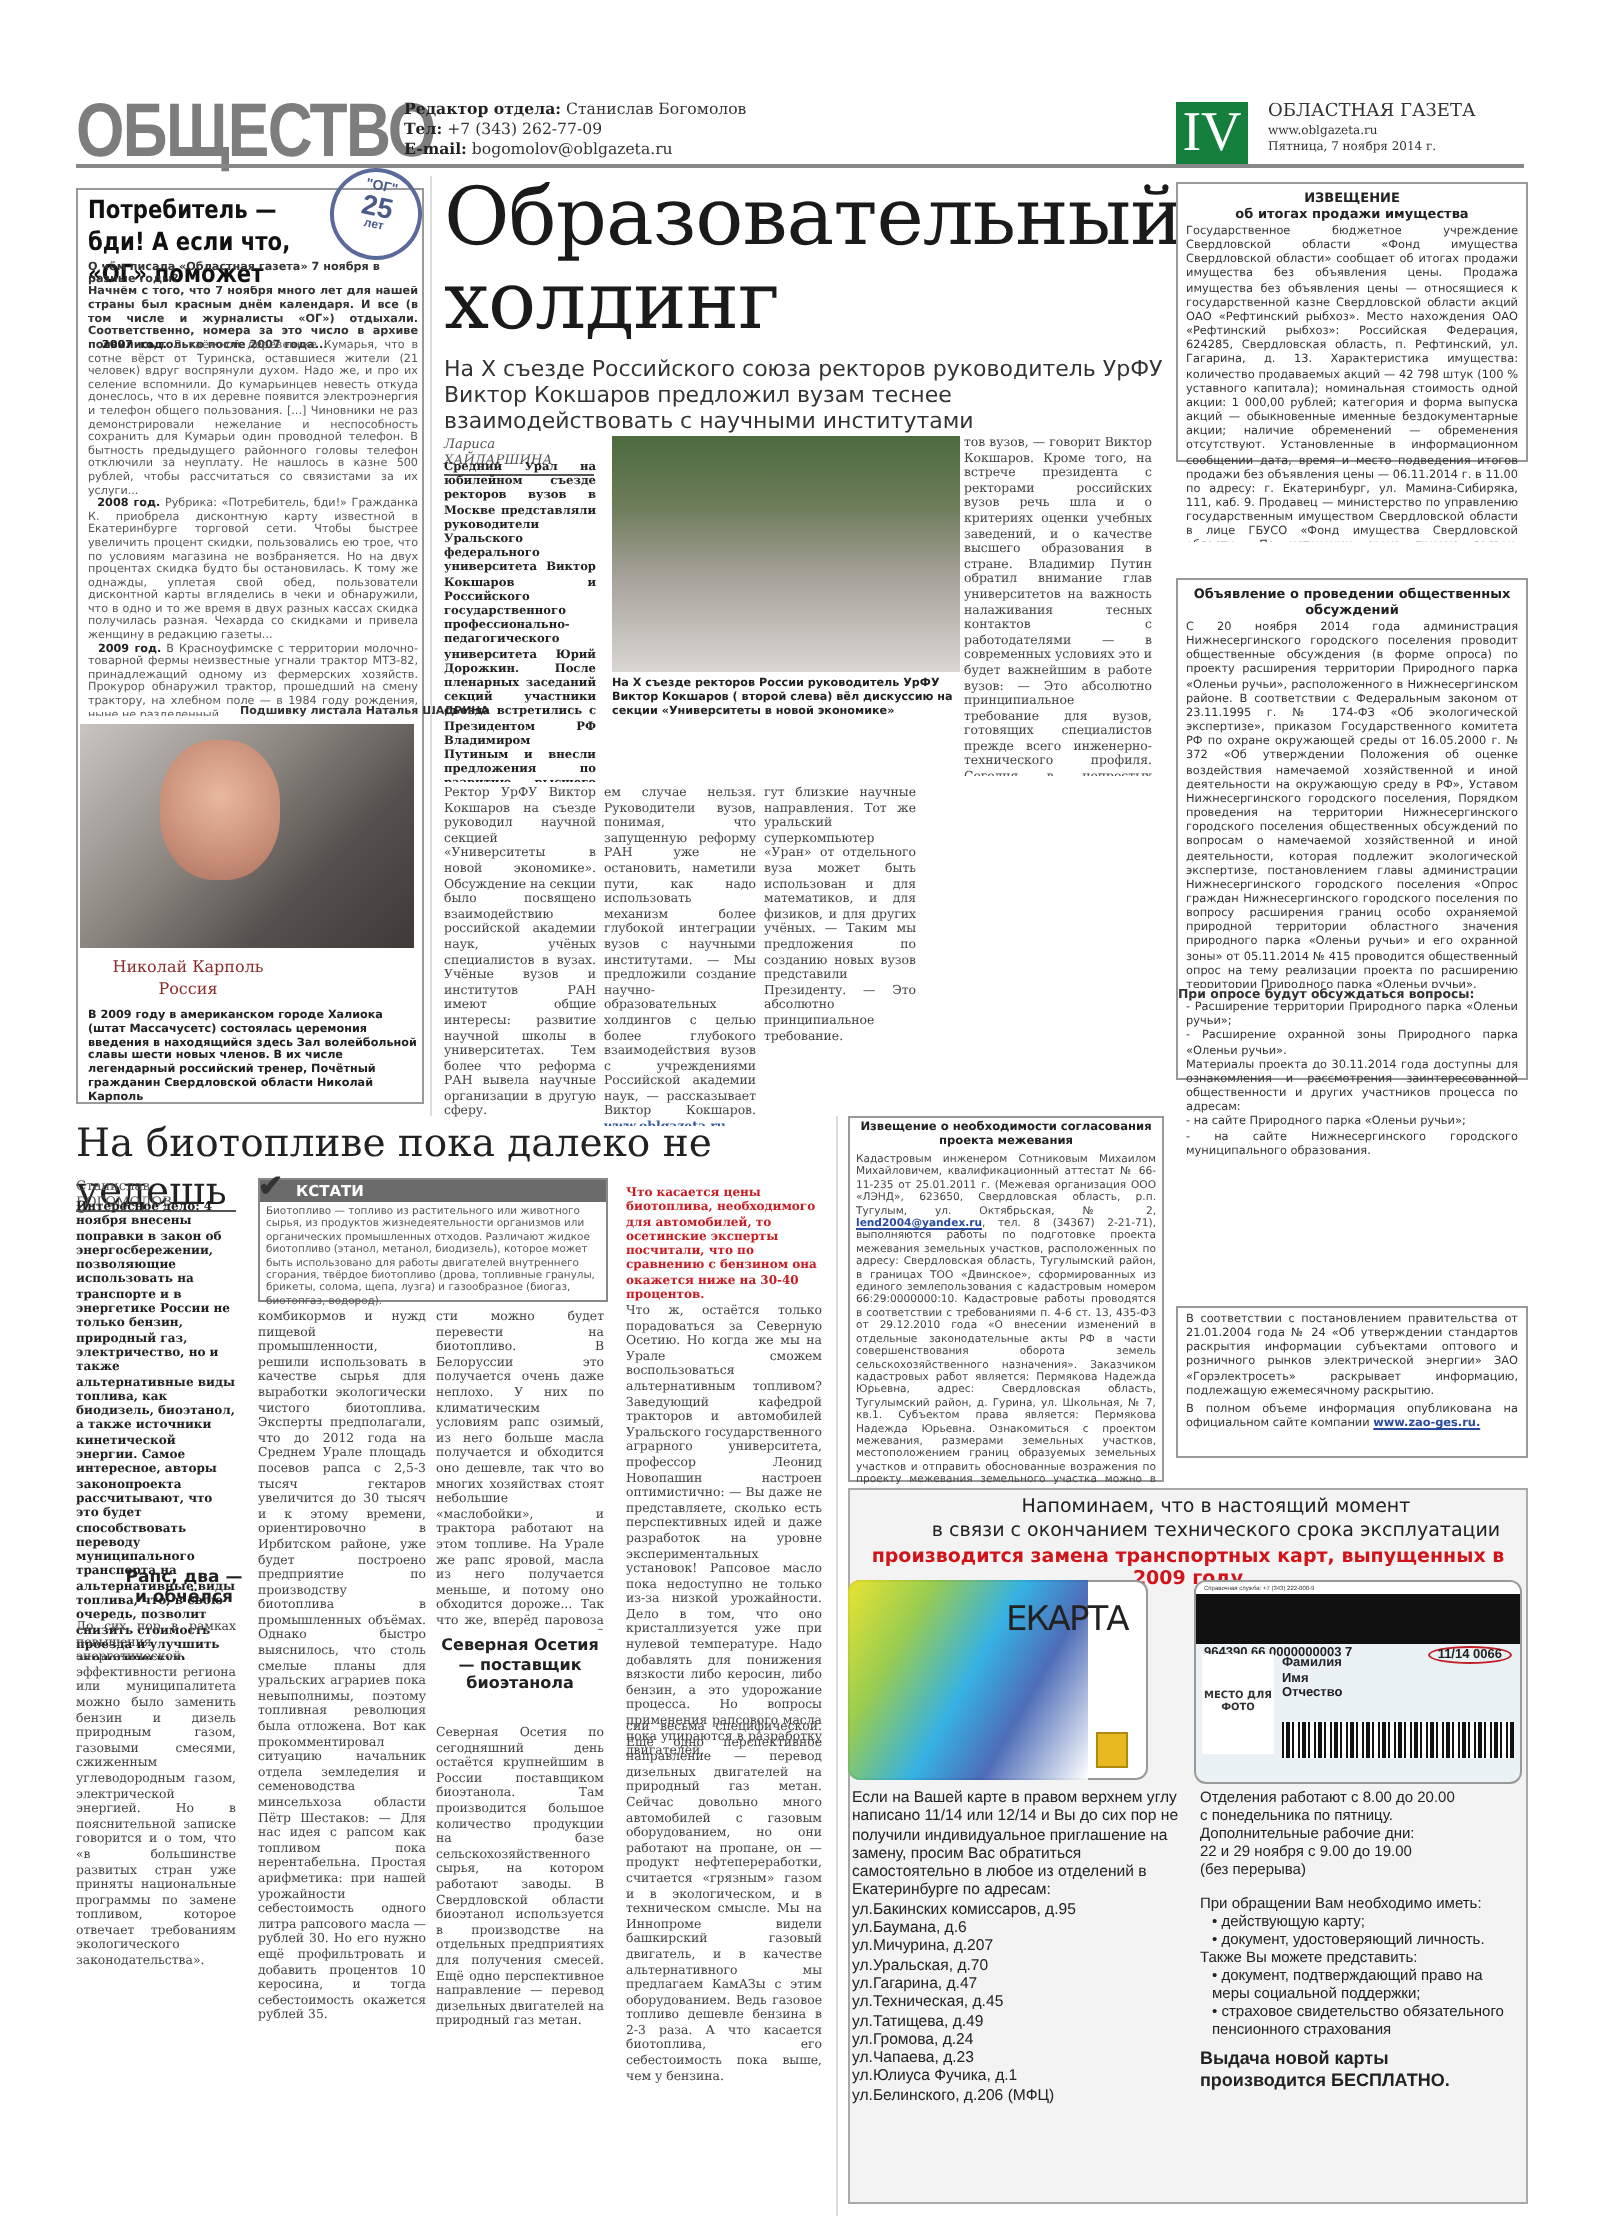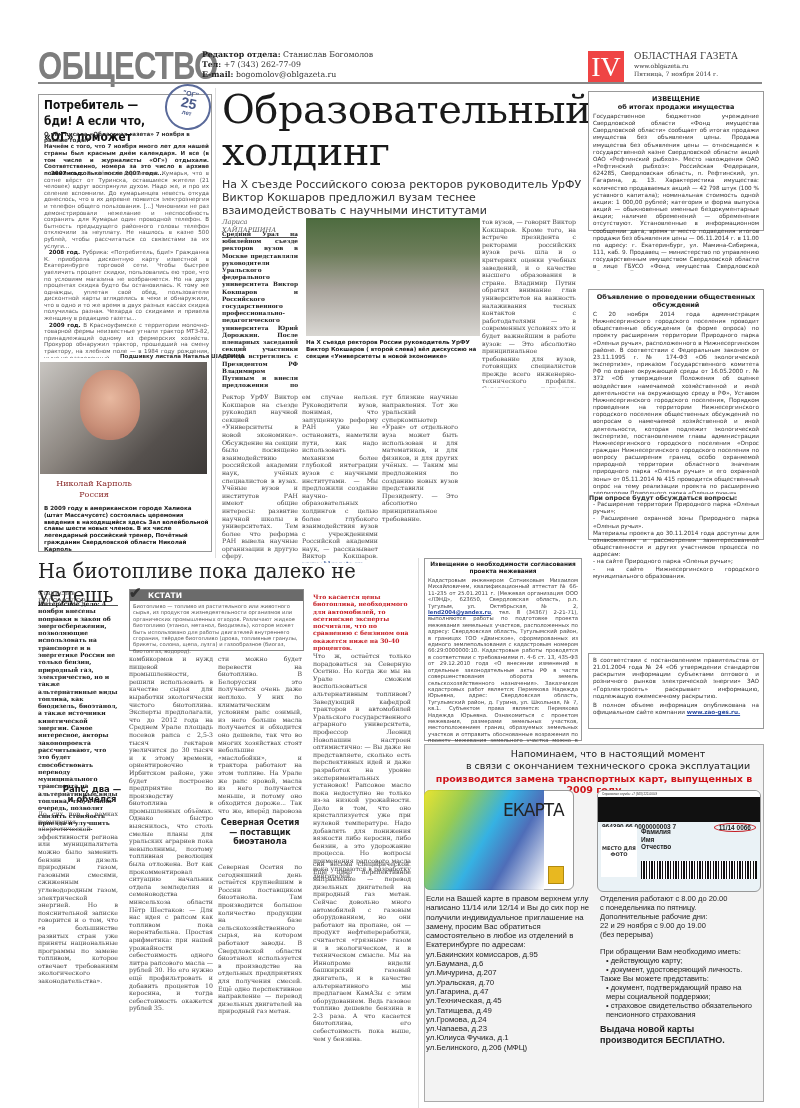--- a/index.html
+++ b/index.html
@@ -6,21 +6,21 @@
 body{width:800px;height:1108px;background:#fff;font-family:"DejaVu Serif",serif;color:#222;overflow:hidden;position:relative}
 .abs{position:absolute}
 .txt{font-size:6.2px;line-height:7.6px;color:#444;text-align:justify;overflow:hidden}
 .sans{font-family:"Liberation Sans",sans-serif}
 .cond{font-family:"DejaVu Sans",sans-serif}
 .box{border:1px solid #999;background:#fff}
 
 #rubric{left:38px;top:45px;font-family:"Liberation Sans",sans-serif;font-weight:bold;font-size:38px;color:#7d7d7d;letter-spacing:-1px;transform:scaleX(.82);transform-origin:left}
 #editor{left:202px;top:50px;font-size:7.8px;line-height:10px;color:#333}
 #editor b{color:#222}
-#pgnum{left:588px;top:51px;width:36px;height:31px;background:#ef4444;color:#fff;font-size:28px;line-height:31px;text-align:center;font-family:"Liberation Serif",serif}
+#pgnum{left:588px;top:51px;width:36px;height:31px;background:#15803d;color:#fff;font-size:28px;line-height:31px;text-align:center;font-family:"Liberation Serif",serif}
 #paper{left:634px;top:51px;font-size:9px;color:#333;line-height:11px}
 #paper .s{font-size:6px;line-height:8px}
 #hrule{left:38px;top:82px;width:724px;height:2px;background:#888}
 
 #lbox{left:38px;top:94px;width:174px;height:458px}
 #stamp{left:165px;top:84px;width:46px;height:46px;border:2px solid #5a6a9a;border-radius:50%;color:#4a5a8a;font-family:"Liberation Sans",sans-serif;text-align:center;transform:rotate(12deg);font-weight:bold}
 #stamp .a{font-size:7px;margin-top:4px}
 #stamp .n{font-size:14px;line-height:13px}
 #stamp .b{font-size:6px}
 #l-title{left:44px;top:97px;width:140px;font-family:"DejaVu Sans",sans-serif;font-weight:bold;font-size:12.5px;line-height:16px;color:#111;transform:scaleX(.85);transform-origin:left}

